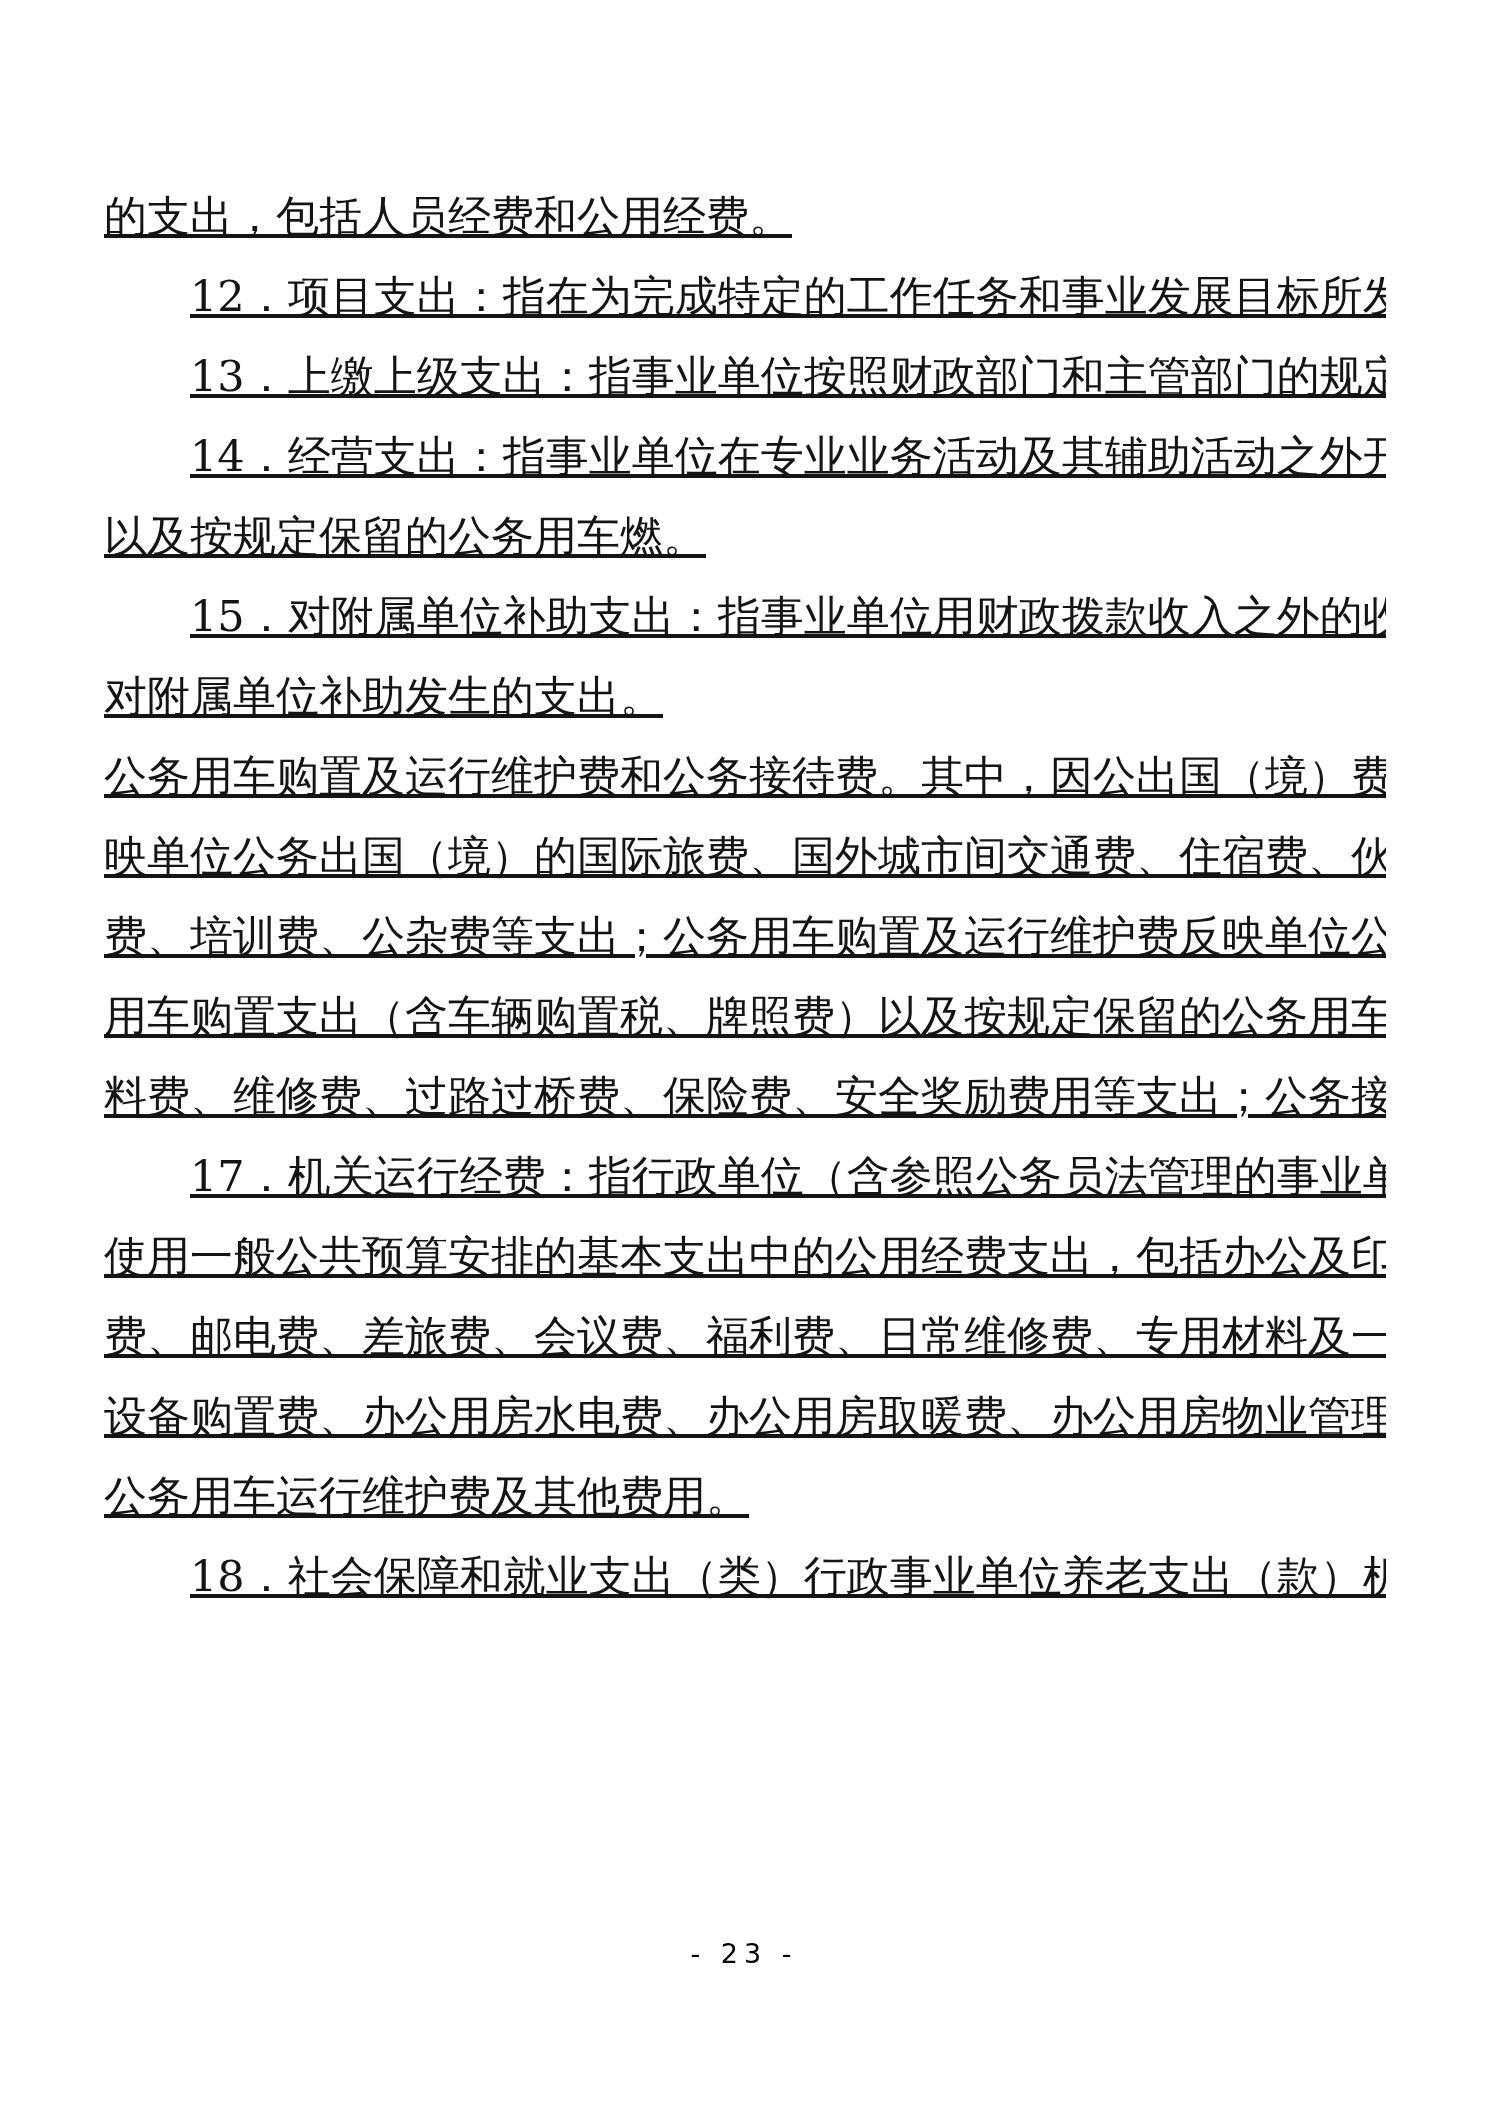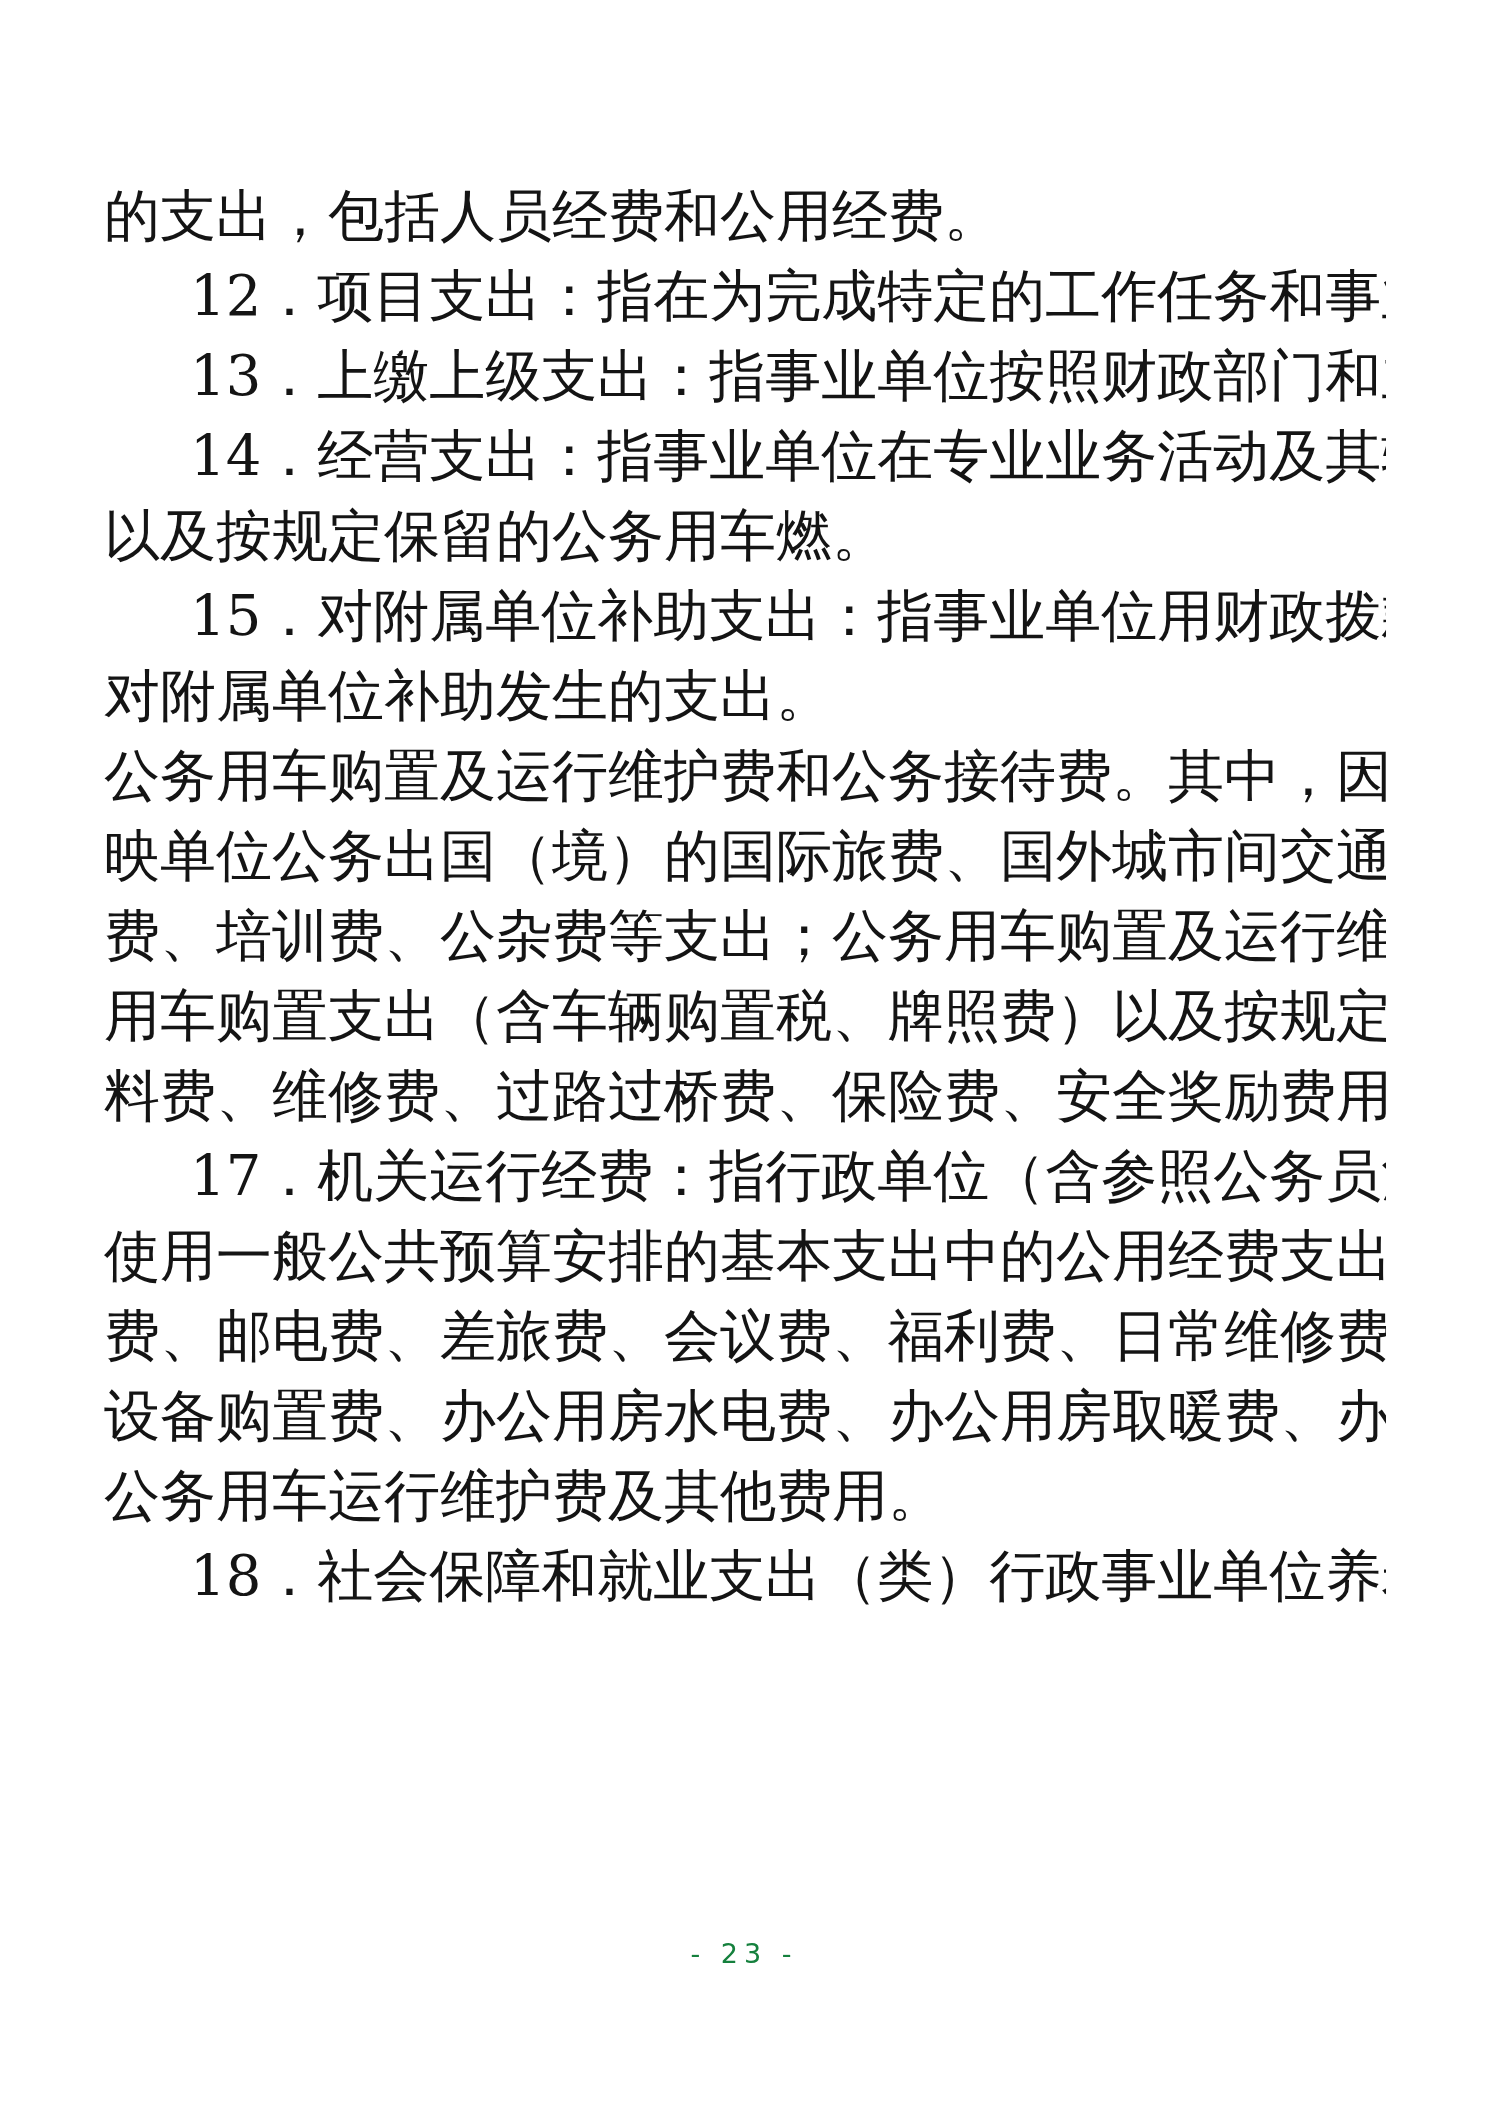--- a/index.html
+++ b/index.html
@@ -16,49 +16,50 @@
     font-family: "DejaVu Serif", "Liberation Serif", serif;
     color: #141414;
   }
   .doc-body {
     position: absolute;
     top: 176px;
     left: 104px;
     width: 1282px;
   }
   .line {
-    font-size: 56px;
+    font-size: 43px;
     line-height: 80px;
     height: 80px;
     white-space: nowrap;
     text-align: justify;
     text-align-last: justify;
     text-justify: inter-character;
     letter-spacing: 0;
     overflow: hidden;
+    text-decoration: underline;
   }
   .line.short {
     text-align: left;
     text-align-last: left;
   }
   .line.indent {
     text-indent: 86px;
   }
   .page-footer {
     position: absolute;
     top: 1938px;
     left: 0;
     width: 100%;
     text-align: center;
   }
   .page-number {
     display: inline-block;
     font-family: "DejaVu Sans", "Liberation Sans", sans-serif;
     font-size: 27px;
-    color: #15803d;
+    color: #000000;
     letter-spacing: 6px;
   }
 </style>
 </head>
 <body>
 
 <div class="page">
 
   <div class="doc-body">
       <div class="line short">的支出，包括人员经费和公用经费。</div>

